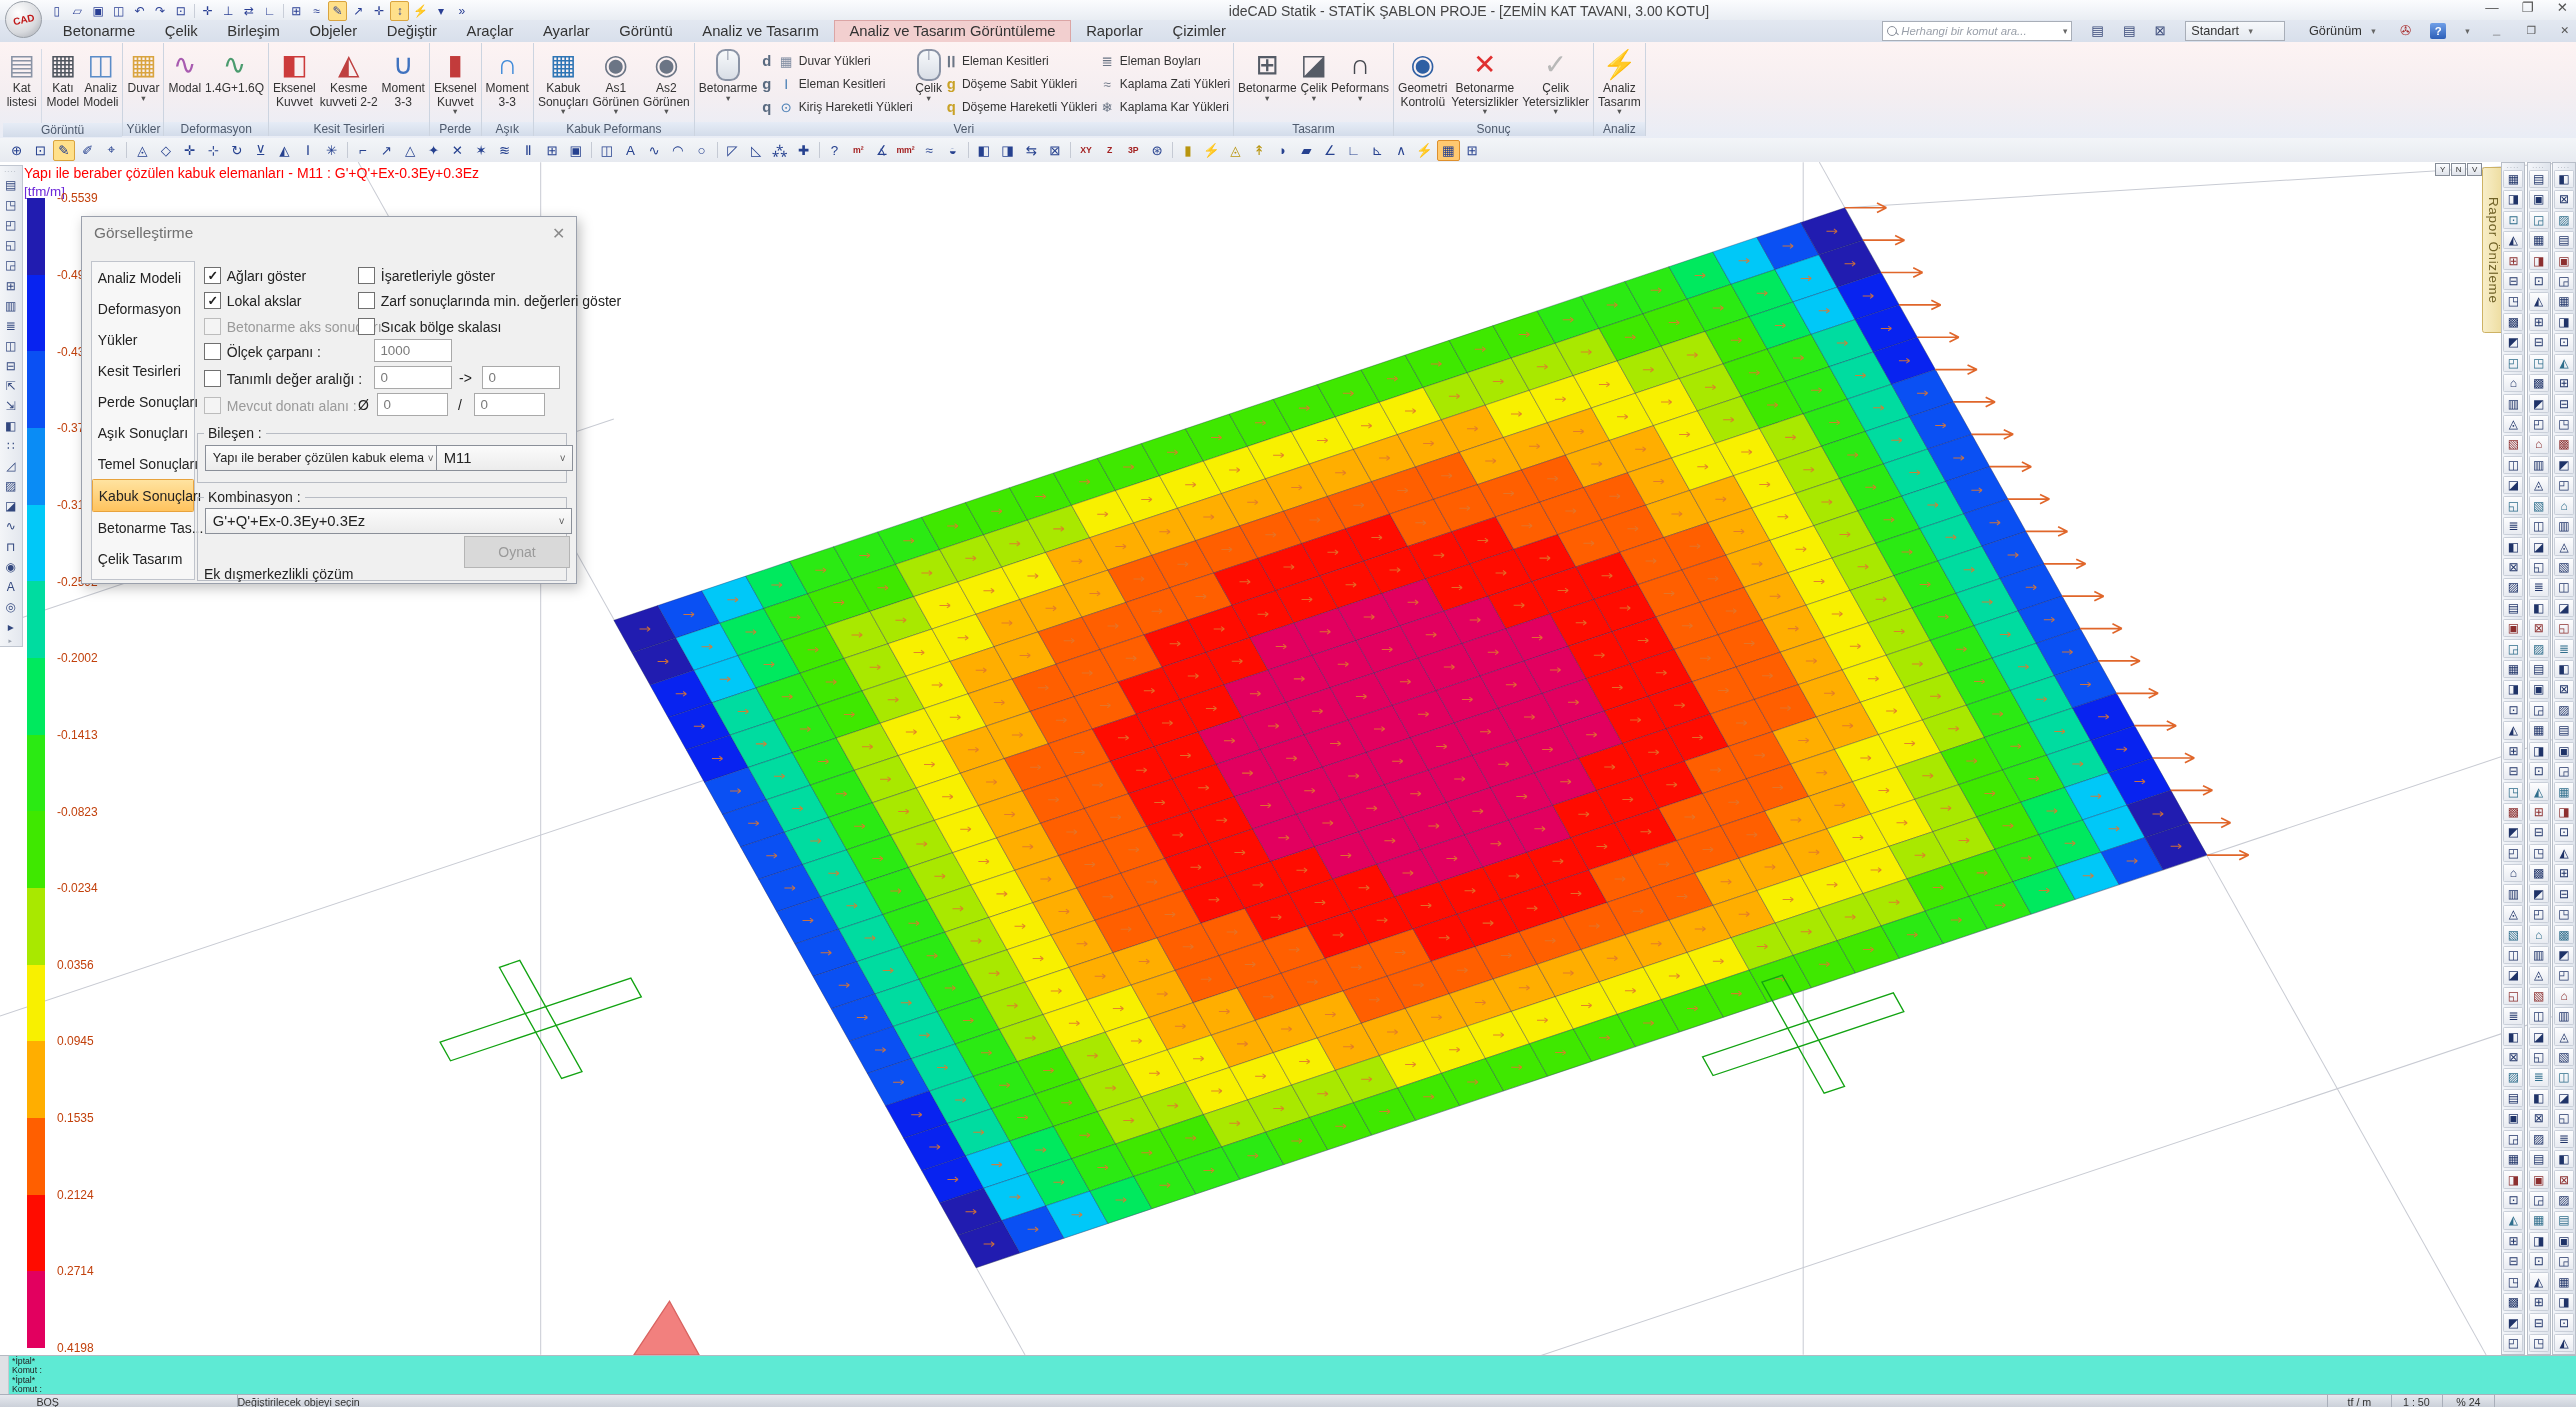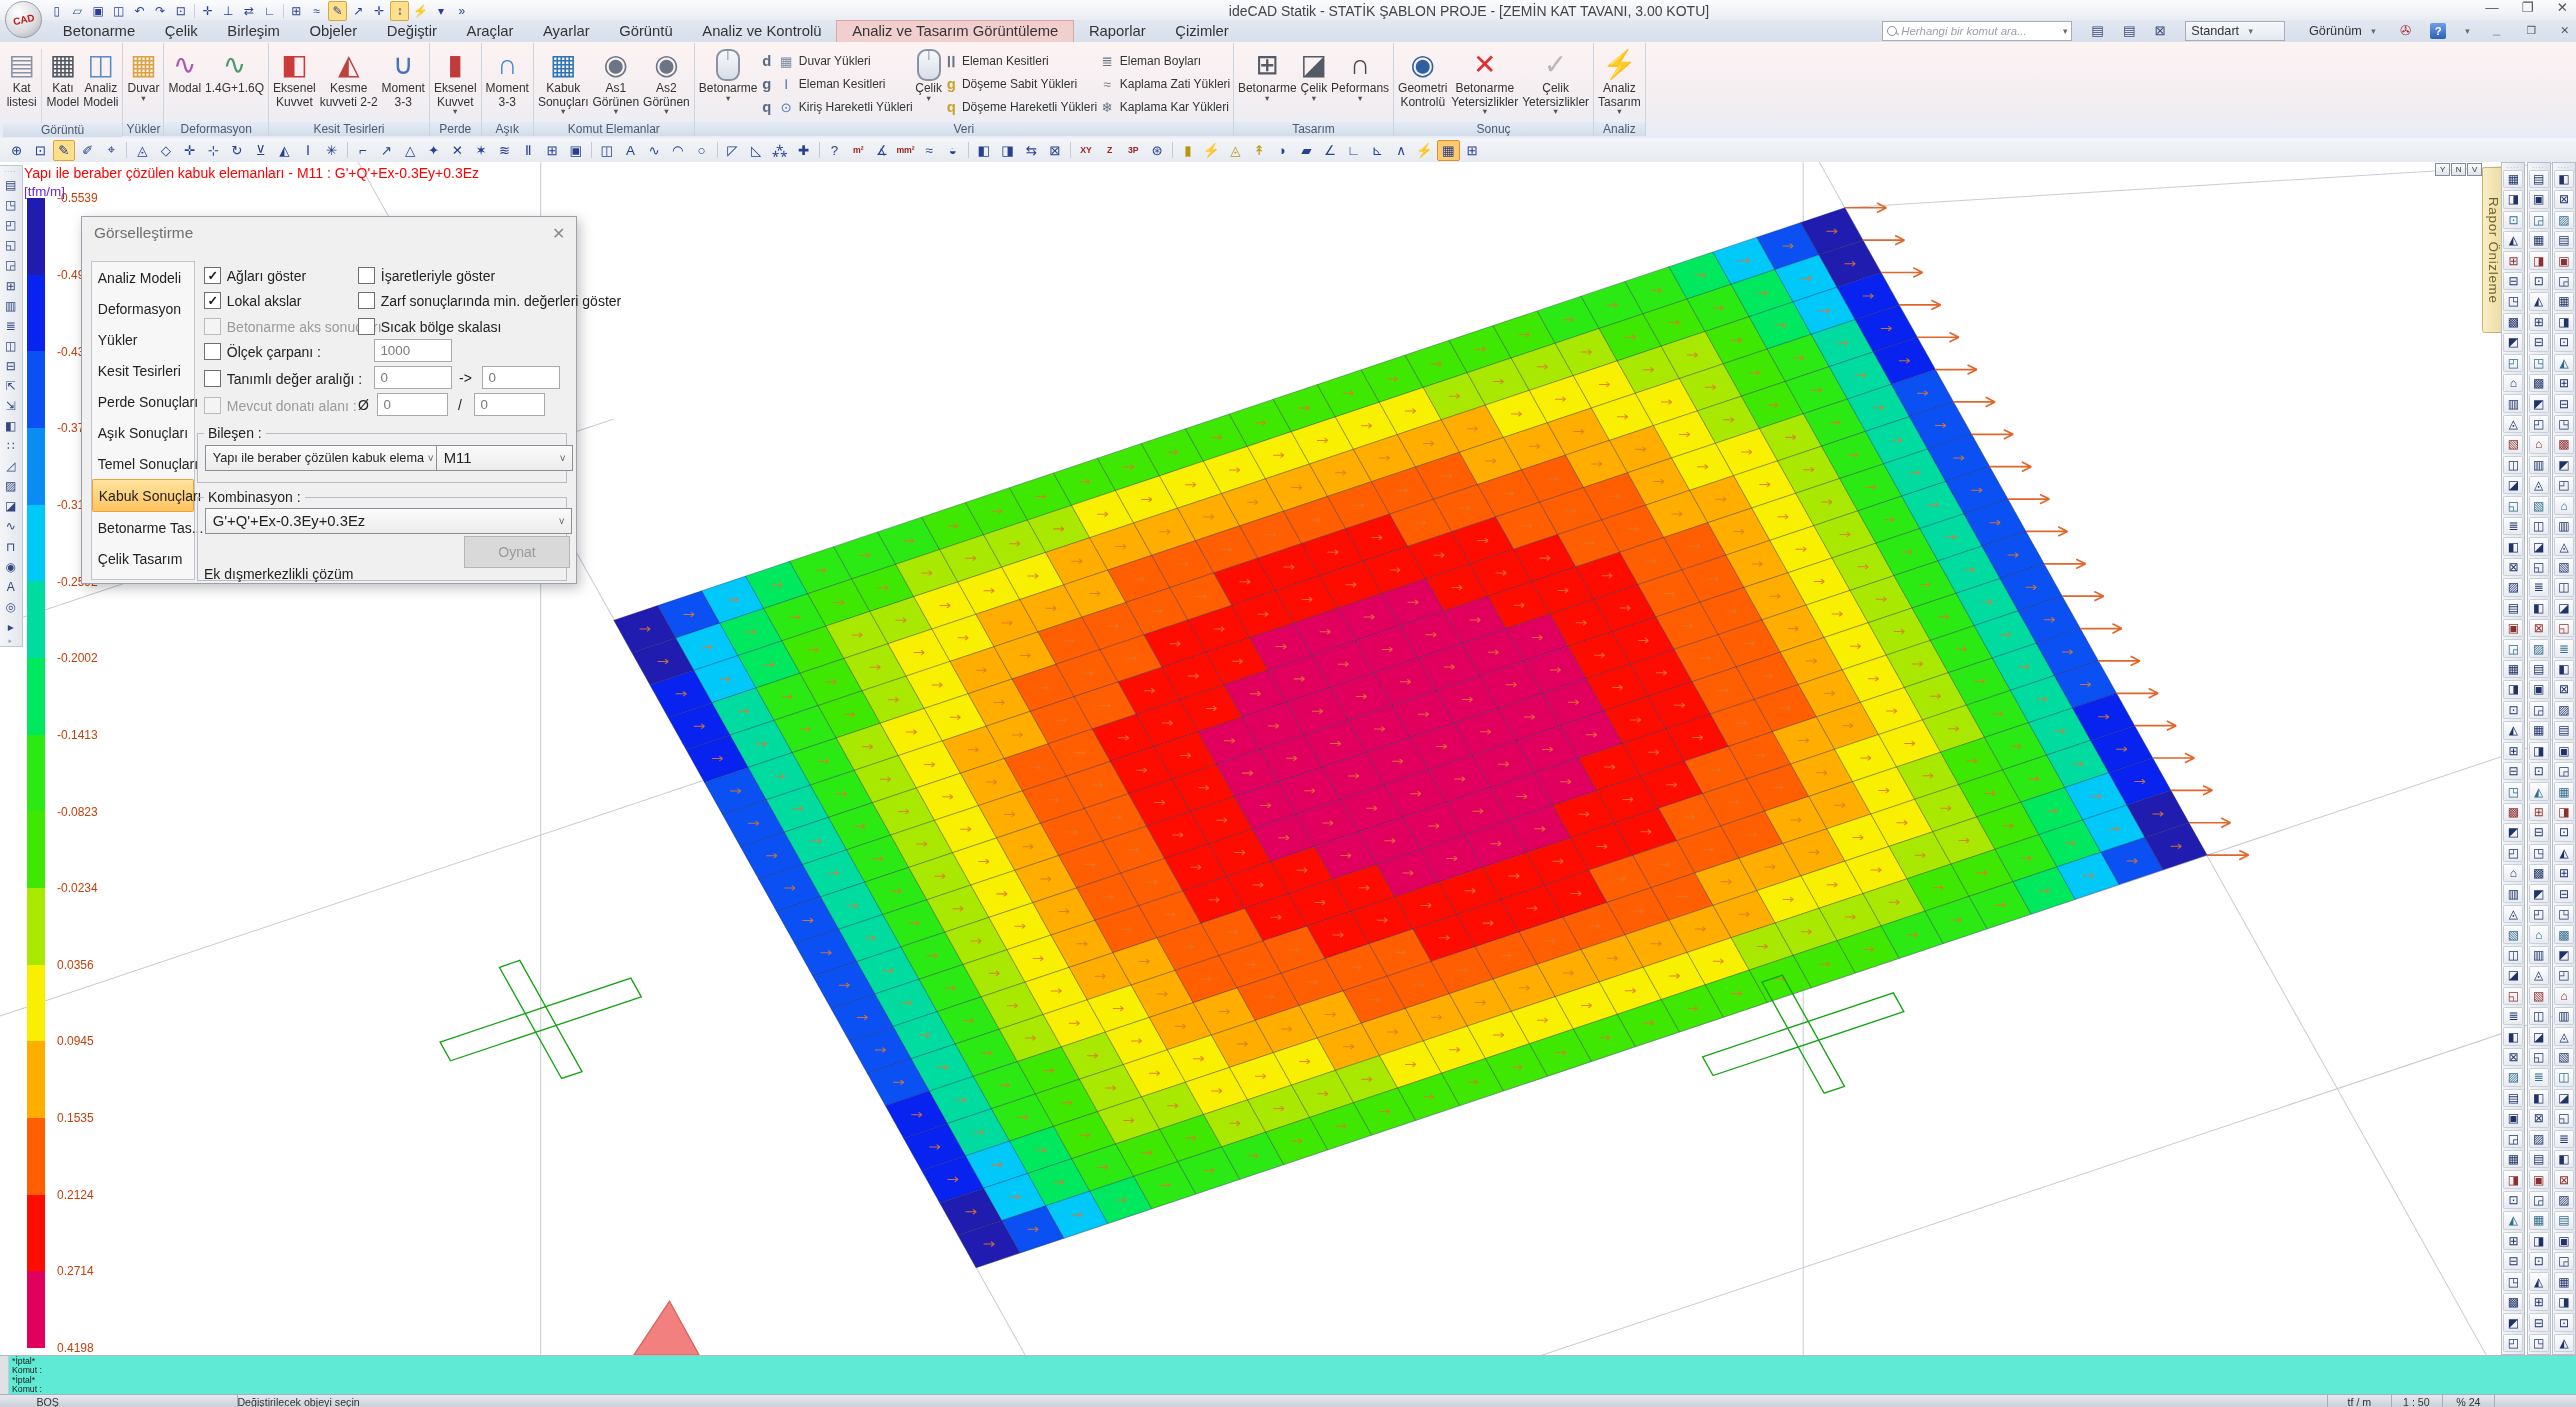--- a/index.html
+++ b/index.html
@@ -187,21 +187,21 @@
 <div id="menubar">
   <div id="menu-items">
       <div class="menu-item">Betonarme</div>
       <div class="menu-item">Çelik</div>
       <div class="menu-item">Birleşim</div>
       <div class="menu-item">Objeler</div>
       <div class="menu-item">Değiştir</div>
       <div class="menu-item">Araçlar</div>
       <div class="menu-item">Ayarlar</div>
       <div class="menu-item">Görüntü</div>
-      <div class="menu-item">Analiz ve Kontrolü</div>
+      <div class="menu-item">Analiz ve Tasarım</div>
       <div class="menu-item active">Analiz ve Tasarım Görüntüleme</div>
       <div class="menu-item">Raporlar</div>
       <div class="menu-item">Çizimler</div>
     </div>
   <div id="menubar-right">
     <div id="search-box">
       <span class="mag"></span>
       <span class="ph">Herhangi bir komut ara...</span>
       <span class="chev">▾</span>
     </div>
@@ -326,21 +326,21 @@
             <div class="rlab">Görünen</div>
             <div class="rcaret">▼</div>
           </div>
           <div class="rbtn">
             <div class="ric" style="color: rgb(107, 117, 133);">◉</div>
             <div class="rlab">As2</div>
             <div class="rlab">Görünen</div>
             <div class="rcaret">▼</div>
           </div>
         </div>
-        <div class="rgroup-label">Komut Elemanlar</div>
+        <div class="rgroup-label">Kabuk Peformans</div>
       </div>
       <div class="rgroup">
         <div class="rgroup-body">
           <div class="rbtn">
             <div class="ric">
               <div class="mouse-ic"></div>
             </div>
             <div class="rlab">Betonarme</div>
             <div class="rcaret">▼</div>
           </div>

